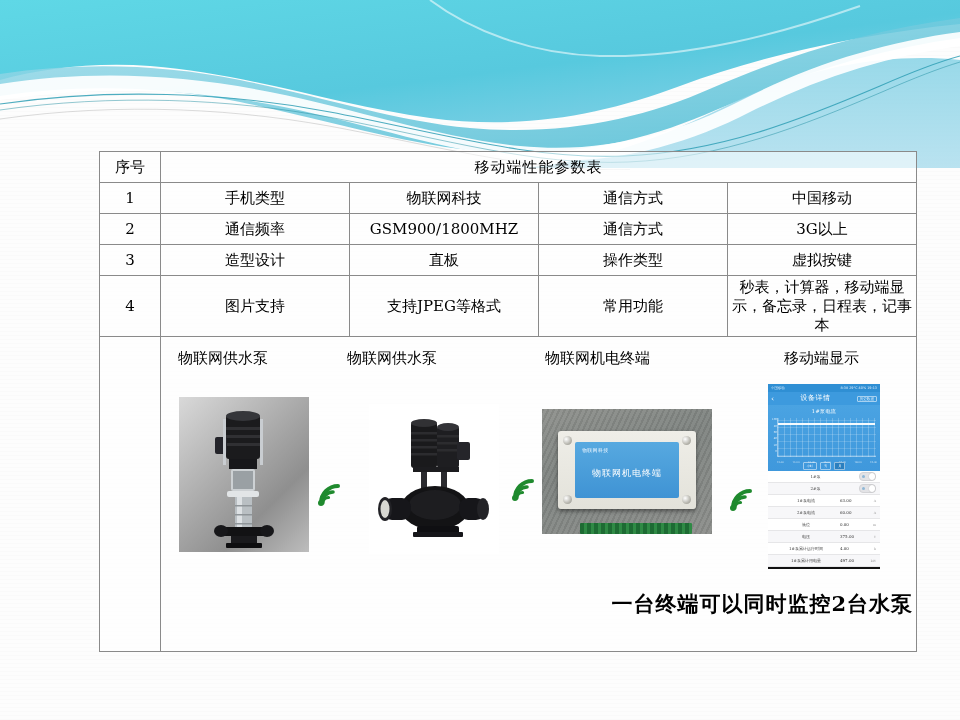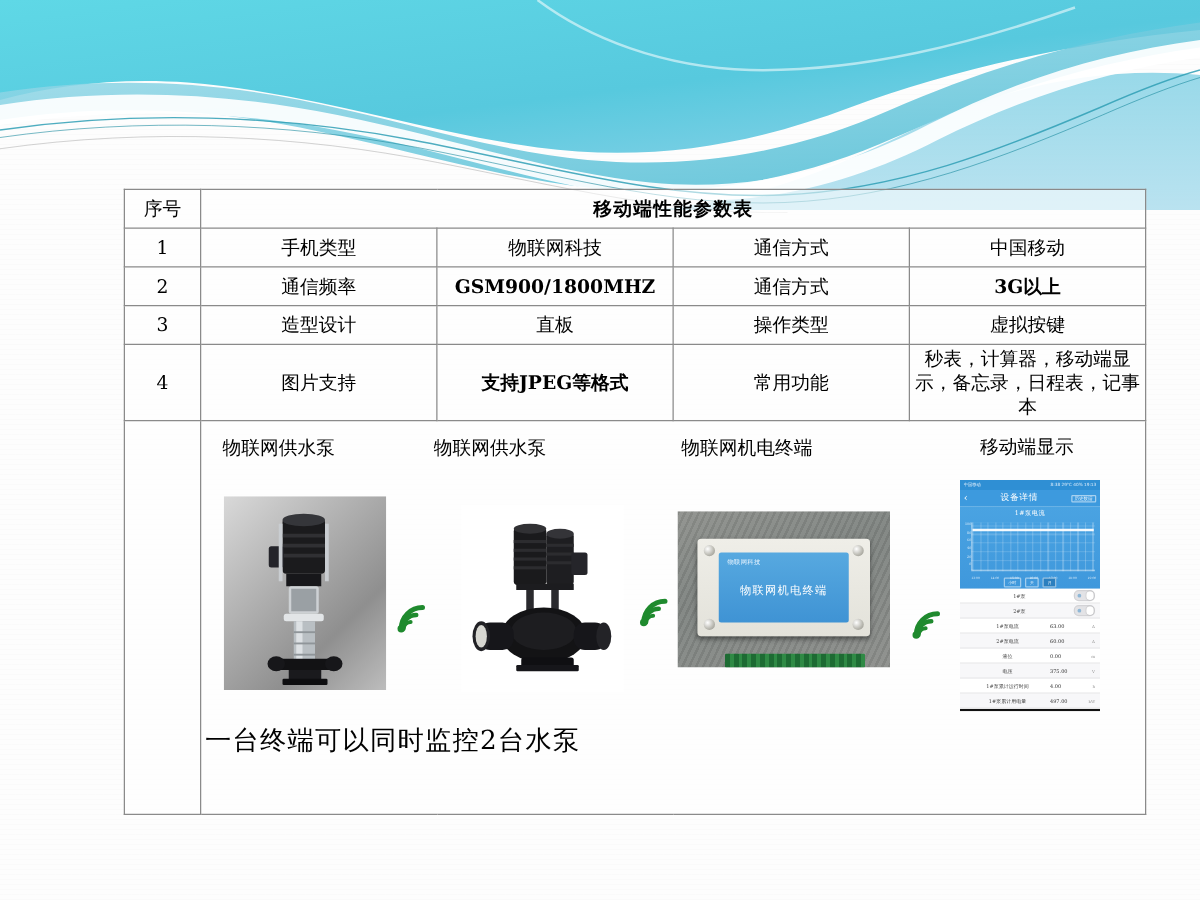--- a/index.html
+++ b/index.html
@@ -56,32 +56,31 @@
     font-family: "DejaVu Serif", "Liberation Serif", serif;
     line-height: 1.25;
   }
   td.c-idx   { width: 54px; }
   td.c-k1    { width: 195px; }
   td.c-v1    { width: 157px; }
   td.c-k2    { width: 125px; margin-top: 18px; }
   td.c-v2    { width: 287px; }
 
   .hdr-title {
-    font-weight: bold;
+    font-weight: normal;
     font-size: 16px;
     letter-spacing: 1px;
     margin-left: 47px;
   }
   .row-h td { height: 26px; }
   .row-d td { height: 26px; }
   .row-d4 td { height: 44px; }
   .cell-ascii {
     font-family: "DejaVu Serif", "Liberation Serif", serif;
     letter-spacing: 0px;
-    font-weight: bold;
   }
   .multi {
     text-align: center;
     padding-left: 8px;
     padding-right: 8px;
     line-height: 1.3;
   }
 
   
   td.showcase {
@@ -112,21 +111,21 @@
   .photo-label {
     position: absolute;
     font-family: "DejaVu Serif", "Liberation Serif", serif;
     font-size: 15px;
     color: #000;
     white-space: nowrap;
   }
   .pl-0 { left: 14px; }
   .pl-1 { left: 183px; }
   .pl-2 { left: 381px; }
-  .pl-3 { left: 620px; font-family: Liberation Serif, serif; }
+  .pl-3 { left: 620px; }
 
   
   .photo {
     position: absolute;
     overflow: hidden;
   }
   .ph-pump1 { left: 15px;  top: 58px;  width: 130px; height: 155px; }
   .ph-pump2 { left: 205px; top: 65px;  width: 130px; height: 150px; }
   .ph-term  { left: 378px; top: 70px;  width: 170px; height: 125px; }
   .ph-phone { left: 604px; top: 45px;  width: 112px; height: 185px; }
@@ -137,27 +136,28 @@
     width: 34px; height: 30px;
   }
   .wf-0 { left: 150px; top: 140px; }
   .wf-1 { left: 344px; top: 135px; }
   .wf-2 { left: 562px; top: 145px; }
 
   
   .showcase-caption {
     position: absolute;
     left: 0;
-    top: 240px;
+    top: 252px;
     width: 100%;
-    text-align: left;
+    text-align: right;
     font-family: "DejaVu Serif", "Liberation Serif", serif;
     font-size: 21px;
     color: #000;
     letter-spacing: 1px;
+    font-weight: bold;
   }
 
   
   .pump1-bg {
     position: absolute; left: 0; top: 0; width: 100%; height: 100%;
     background: linear-gradient(135deg, #d9d9d9 0%, #a9a9a9 45%, #8f8f8f 70%, #bdbdbd 100%);
   }
   
   .pump2-bg {
     position: absolute; left: 0; top: 0; width: 100%; height: 100%;

